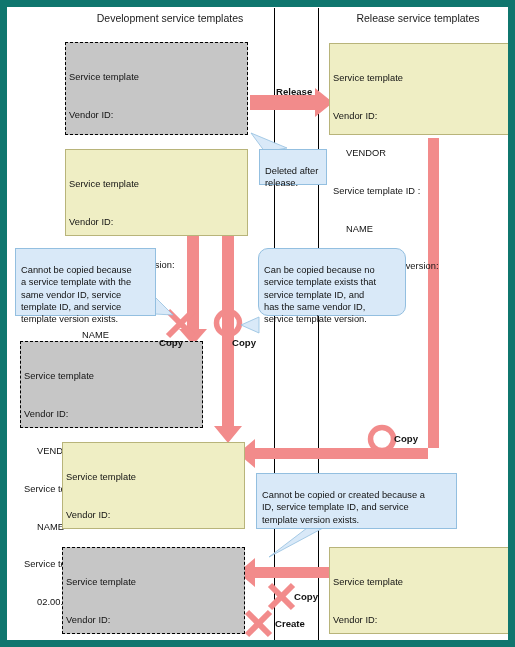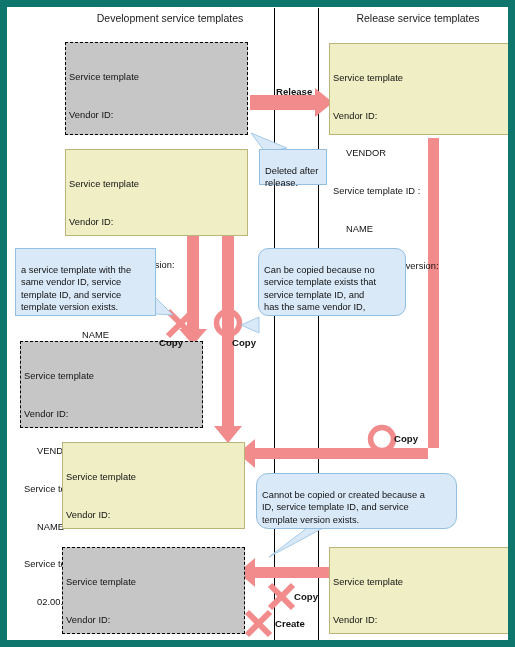--- a/index.html
+++ b/index.html
@@ -213,34 +213,36 @@
     
     
   </div>
 
   <div class="callout" style="left:252px;top:142px;width:68px;height:36px;">
     <span class="ln">Deleted after</span>
     <span class="ln">release.</span>
   </div>
 
   <div class="callout" style="left:8px;top:241px;width:141px;height:68px;">
+    <span class="ln">Cannot be copied because</span>
     <span class="ln">a service template with the</span>
     <span class="ln">same vendor ID, service</span>
     <span class="ln">template ID, and service</span>
     <span class="ln">template version exists.</span>
   </div>
 
   <div class="callout" style="left:251px;top:241px;width:148px;height:68px;border-radius:10px;">
     <span class="ln">Can be copied because no</span>
     <span class="ln">service template exists that</span>
     <span class="ln">service template ID, and</span>
     <span class="ln">has the same vendor ID,</span>
-  </div>
-
-  <div class="callout" style="left:249px;top:466px;width:201px;height:56px;border-radius:12px;">
+    <span class="ln">service template version.</span>
+  </div>
+
+  <div class="callout" style="left:249px;top:466px;width:201px;height:56px;">
     <span class="ln">Cannot be copied or created because a</span>
     <span class="ln">ID, service template ID, and service</span>
     <span class="ln">template version exists.</span>
   </div>
 
   <div class="plab" style="left:269px;top:79px;">Release</div>
   <div class="plab" style="left:152px;top:330px;">Copy</div>
   <div class="plab" style="left:225px;top:330px;">Copy</div>
   <div class="plab" style="left:387px;top:426px;">Copy</div>
   <div class="plab" style="left:287px;top:584px;">Copy</div>

